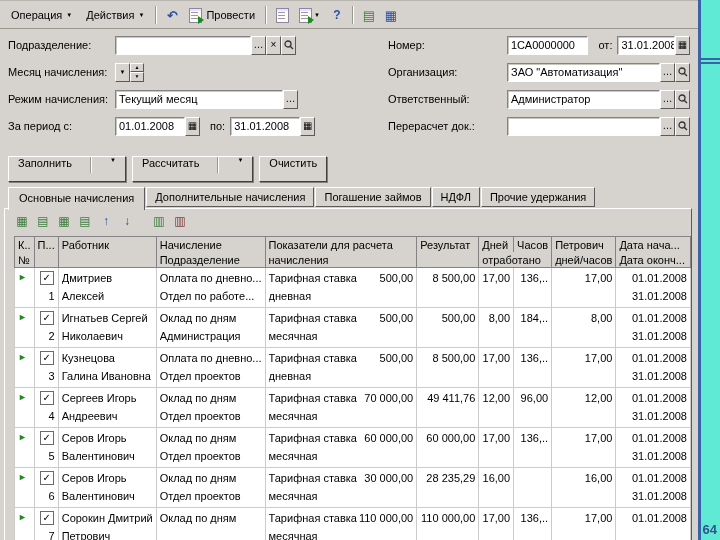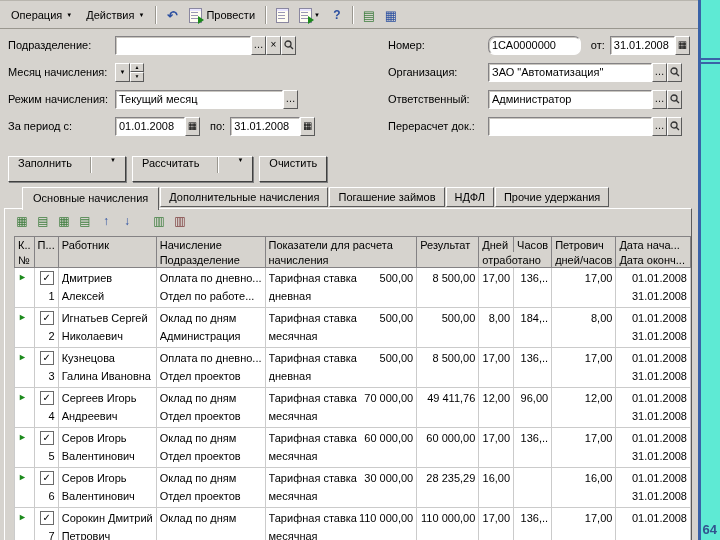--- a/index.html
+++ b/index.html
@@ -29,39 +29,39 @@
   .help-glyph{font-weight:bold;color:#2b4fa0;font-size:12px;}
 
   
   .form{position:absolute;left:0;top:34px;width:698px;height:118px;}
   .fcol{position:absolute;top:0;}
   .fcol.left{left:8px;width:346px;}
   .fcol.right{left:388px;width:302px;}
   .frow{display:flex;align-items:center;height:20px;margin-bottom:7px;}
   .flabel{flex:0 0 auto;}
   .fcol.left .flabel{width:107px;}
-  .fcol.right .flabel{width:100px;}
+  .fcol.right .flabel{width:119px;}
   .input{height:17px;line-height:17px;background:#fff;border:1px solid;border-color:#848284 #fff #fff #848284;
          box-shadow:inset 1px 1px 0 #c9c6c0;padding:0 3px;overflow:hidden;white-space:nowrap;box-sizing:content-box;}
   .fbtn{width:15px;height:19px;flex:0 0 auto;background:#d6d3ce;border:1px solid;border-color:#fff #5a5a5a #5a5a5a #fff;
         display:flex;align-items:center;justify-content:center;font-size:10px;line-height:10px;box-sizing:border-box;}
   .fbtn.small-arrow{font-size:6px;}
   .inlbl{padding:0 5px 0 10px;}
   .spin{display:flex;flex-direction:column;width:14px;height:19px;}
   .spin-b{flex:1;background:#d6d3ce;border:1px solid;border-color:#fff #5a5a5a #5a5a5a #fff;
           display:flex;align-items:center;justify-content:center;font-size:5px;line-height:5px;box-sizing:border-box;}
 
   
   .cmd-row{position:absolute;left:8px;top:155px;display:flex;gap:6px;}
   .cmd-btn{height:24px;display:flex;align-items:flex-start;background:#d6d3ce;border:1px solid;
            border-color:#fff #404040 #404040 #fff;box-shadow:1px 1px 0 #808080;padding:0 9px;gap:18px;}
   .cmd-sep{width:0;height:16px;border-left:1px solid #9a978f;border-right:1px solid #fff;}
 
   
-  .tab-bar{position:absolute;left:22px;top:186px;display:flex;align-items:flex-end;z-index:3;justify-content:space-between;}
+  .tab-bar{position:absolute;left:8px;top:186px;display:flex;align-items:flex-end;z-index:3;justify-content:space-between;}
   .tab{background:#d6d3ce;border:1px solid;border-color:#fff #5a5a5a #5a5a5a #fff;
        padding:3px 8px;margin-right:1px;white-space:nowrap;}
   .tab.active{padding:4px 10px 6px;margin-bottom:-3px;border-bottom:none;}
 
   
   .panel{position:absolute;left:4px;top:207px;width:688px;height:333px;background:#d6d3ce;
          border:1px solid;border-color:#fff #5a5a5a #5a5a5a #fff;overflow:hidden;box-sizing:border-box;z-index:1;}
   .tt{position:absolute;left:8px;top:3px;display:flex;gap:3px;align-items:center;}
   .tt-icon{width:18px;height:18px;display:flex;align-items:center;justify-content:center;font-size:12px;}
   .tt-gap{width:8px;}
@@ -182,21 +182,21 @@
           <span class="inlbl">по:</span>
           <span class="input" style="width:62px;"><span>31.01.2008</span></span>
           <span class="fbtn">
               <span>▦</span>
             </span>
         </div>
       </div>
       <div class="fcol right">
         <div class="frow">
           <span class="flabel">Номер:</span>
-          <span class="input" style="width:86px;border-radius:7px;"><span>1СА0000000</span></span>
+          <span class="input" style="width:86px;"><span>1СА0000000</span></span>
           <span class="inlbl">от:</span>
           <span class="input" style="width:58px;"><span>31.01.2008</span></span>
           <span class="fbtn">
               <span>▦</span>
             </span>
         </div>
         <div class="frow">
           <span class="flabel">Организация:</span>
           <span class="input" style="width:156px;"><span>ЗАО "Автоматизация"</span></span>
           <span class="fbtn">

